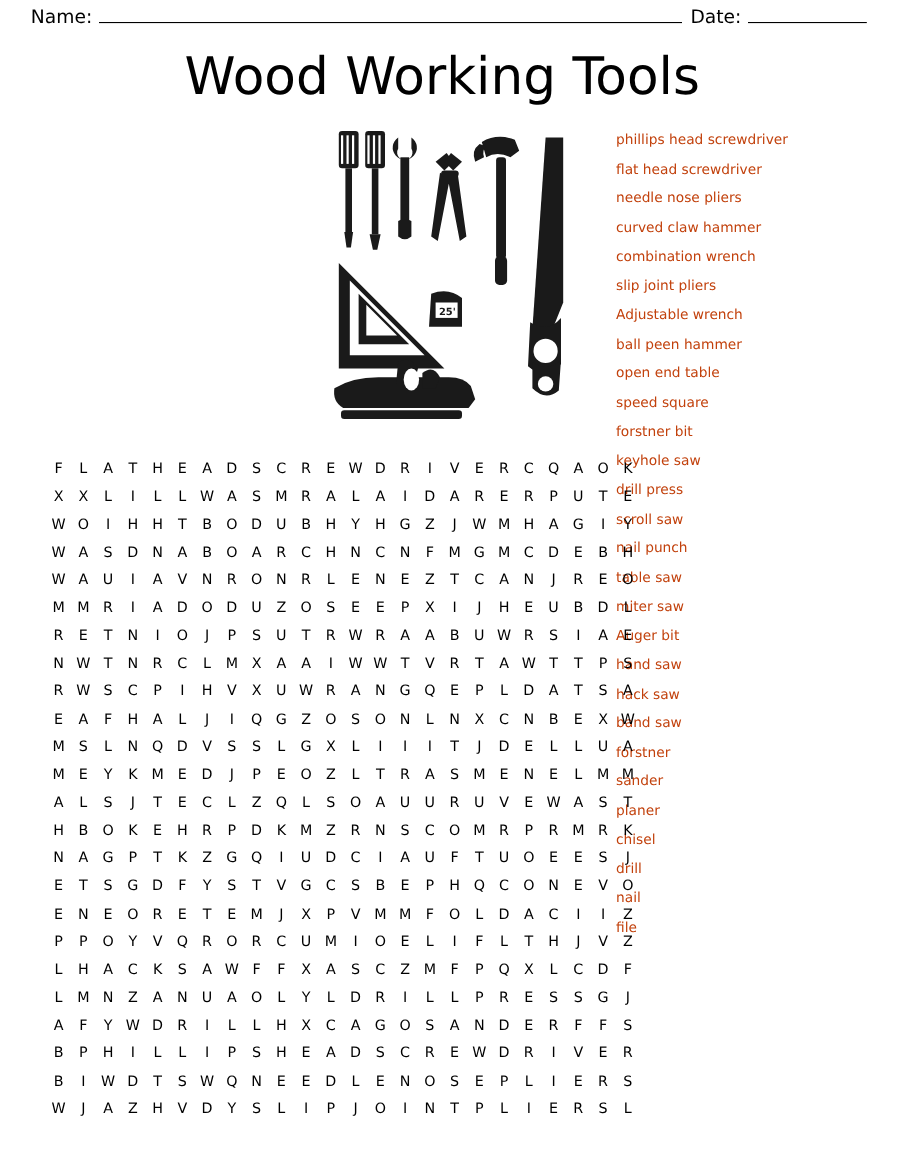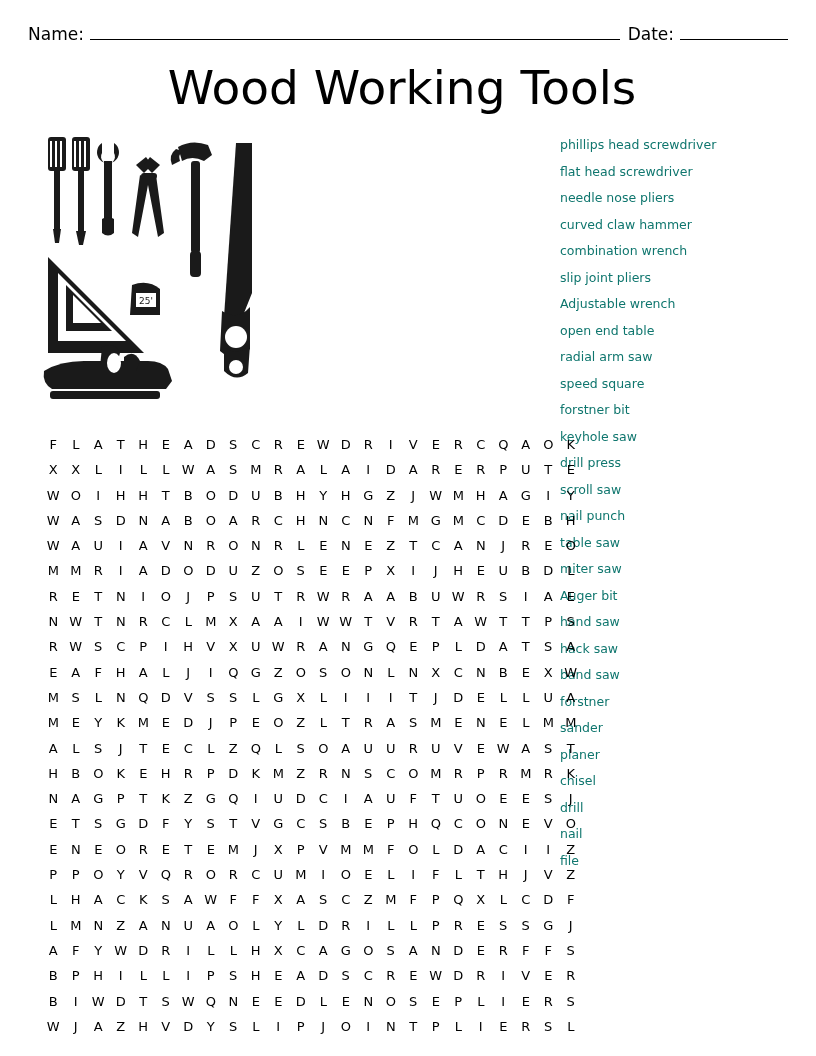--- a/index.html
+++ b/index.html
@@ -24,21 +24,20 @@
     padding: 0;
   }
 
   
   .header-line {
     display: flex;
     align-items: baseline;
     font-size: 17px;
     padding: 6px 28px 0 28px;
     white-space: nowrap;
-    margin-top: 18px;
   }
   .header-line .lbl {
     font-size: 17px;
     font-family: "DejaVu Sans", sans-serif;
   }
   .rule-long {
     flex: 1 1 auto;
     border-bottom: 1.4px solid #000;
     margin: 0 8px 3px 6px;
     height: 1px;
@@ -63,37 +62,38 @@
 
   
   .body-row {
     display: flex;
     align-items: flex-start;
     padding: 14px 40px 0 40px;
   }
   .art-col {
     width: 520px;
     display: flex;
-    justify-content: flex-start;
+    justify-content: flex-end;
     padding-top: 6px;
+    font-weight: bold;
   }
   .art-col svg { display: block; }
 
   .words-col {
     width: 210px;
     padding-top: 4px;
     display: flex;
     flex-direction: column;
     gap: 3px;
   }
   .word-item {
     font-size: 12.5px;
     line-height: 23.5px;
     font-family: "DejaVu Sans", sans-serif;
-    color: #0f766e;
+    color: #c2410c;
     white-space: nowrap;
   }
 
   
   .grid-wrap {
     position: absolute;
     left: 42px;
     top: 414px;
     width: 540px;
   }
@@ -185,22 +185,22 @@
     </div>
 
     <div class="words-col">
       <div class="word-item">phillips head screwdriver</div>
       <div class="word-item">flat head screwdriver</div>
       <div class="word-item">needle nose pliers</div>
       <div class="word-item">curved claw hammer</div>
       <div class="word-item">combination wrench</div>
       <div class="word-item">slip joint pliers</div>
       <div class="word-item">Adjustable wrench</div>
+      <div class="word-item">ball peen hammer</div>
       <div class="word-item">open end table</div>
-      <div class="word-item">radial arm saw</div>
       <div class="word-item">speed square</div>
       <div class="word-item">forstner bit</div>
       <div class="word-item">keyhole saw</div>
       <div class="word-item">drill press</div>
       <div class="word-item">scroll saw</div>
       <div class="word-item">nail punch</div>
       <div class="word-item">table saw</div>
       <div class="word-item">miter saw</div>
       <div class="word-item">Auger bit</div>
       <div class="word-item">hand saw</div>

